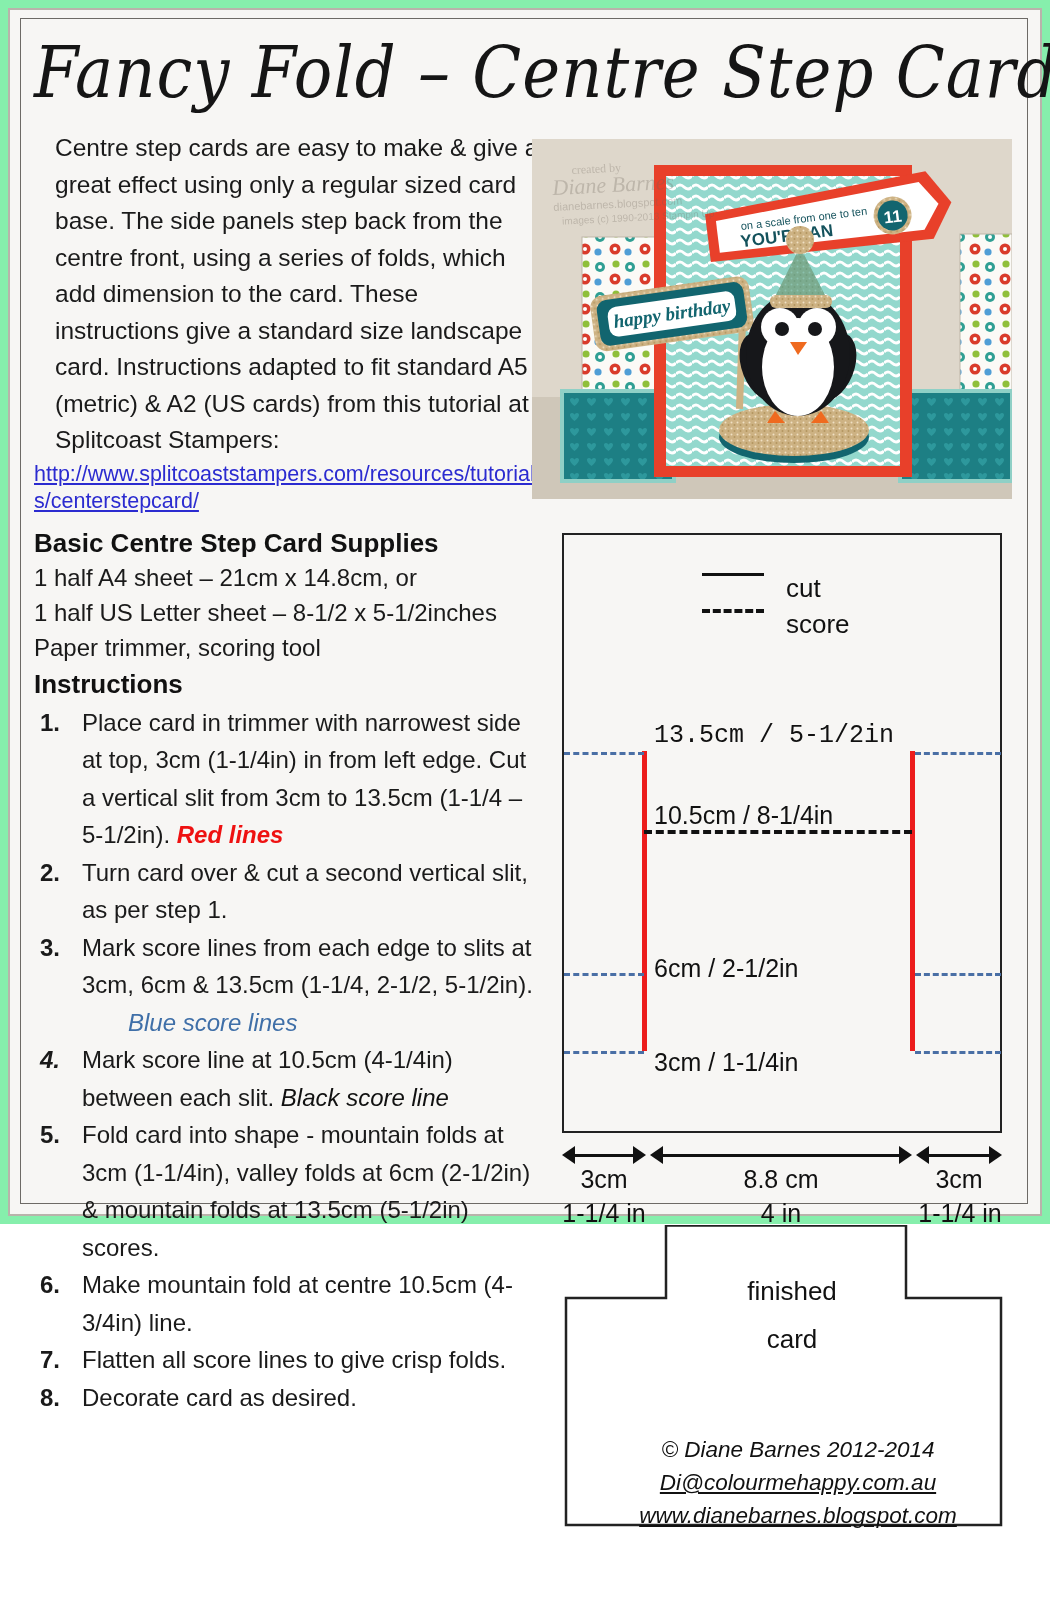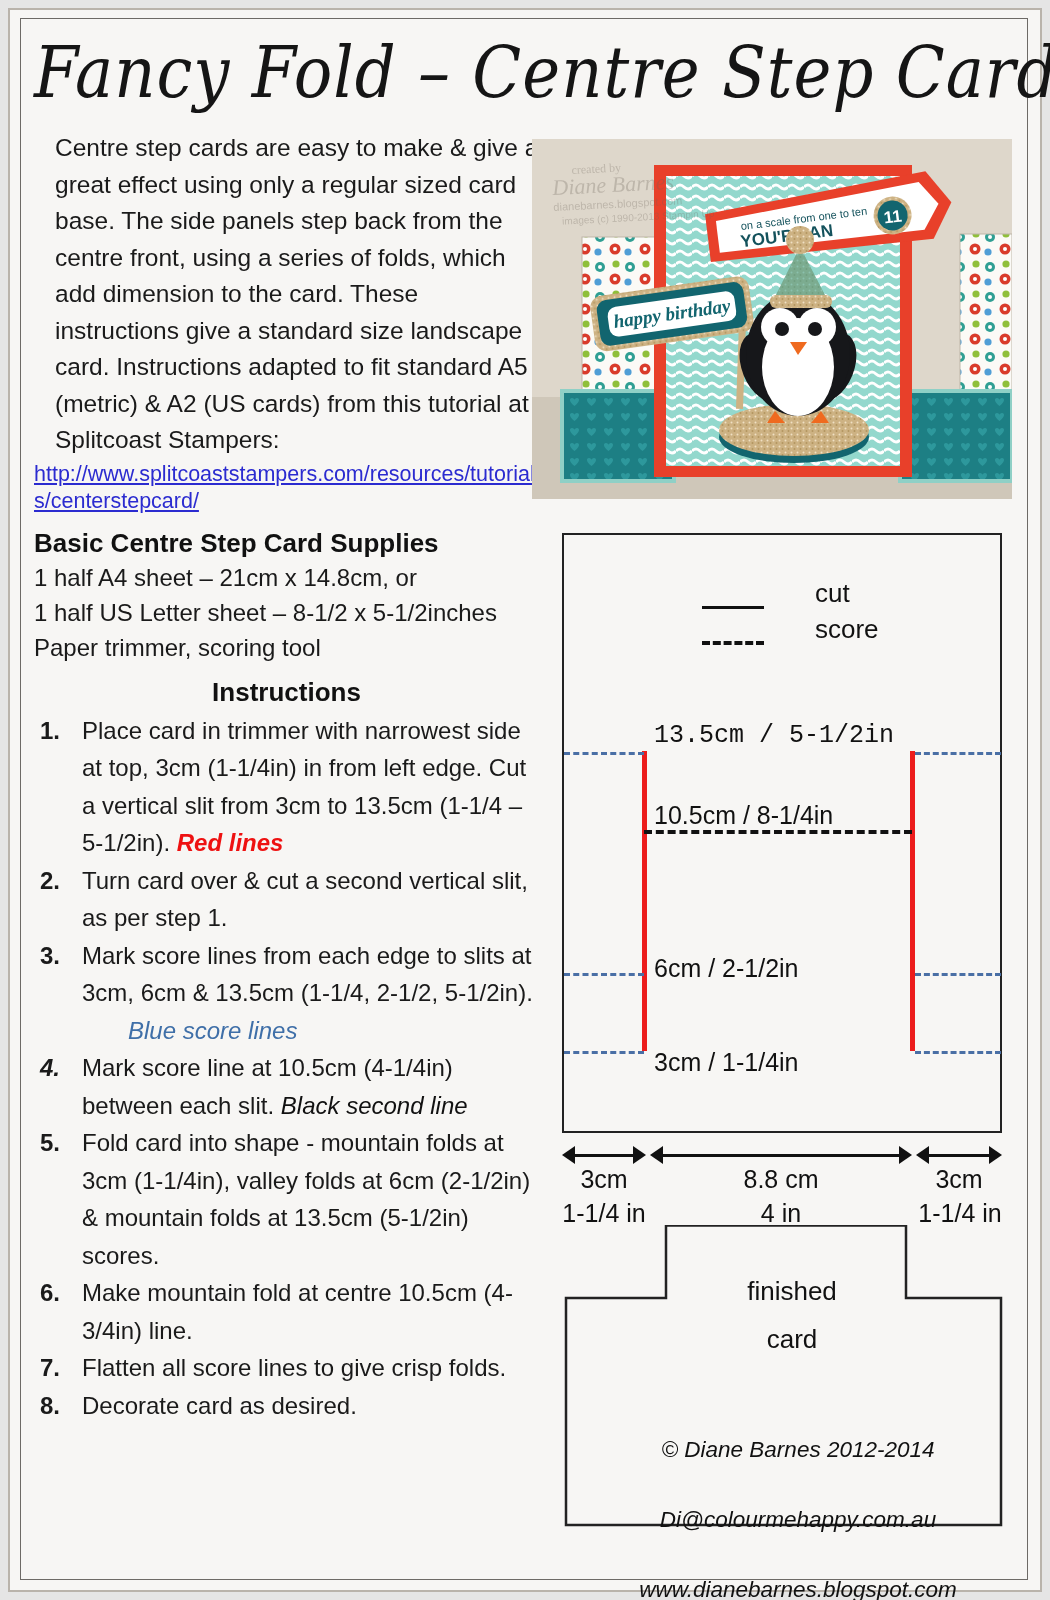--- a/index.html
+++ b/index.html
@@ -1,58 +1,58 @@
 <!DOCTYPE html>
 <html><head>
 <meta charset="utf-8">
 <style>
   html,body{margin:0;padding:0;background:#ffffff;}
   body{width:1050px;height:1600px;font-family:"Liberation Sans",sans-serif;}
 
-  .page{position:relative;width:1050px;height:1600px;background:#e5e5e5;box-sizing:border-box;}
+  .page{position:relative;width:1050px;height:1224px;background:#86efac;box-sizing:border-box;}
   .outer-frame{position:absolute;left:8px;top:8px;right:8px;bottom:8px;border:2px solid #b9b3ab;background:#f7f6f4;box-sizing:border-box;}
   .inner-frame{position:absolute;left:20px;top:18px;right:22px;bottom:20px;border:1px solid #6d6a66;background:#f7f6f4;box-sizing:border-box;}
 
   
   .title{
     position:absolute;left:34px;top:24px;width:860px;height:96px;
     font-family:"DejaVu Serif",serif;
     font-size:64px;font-style:italic;font-weight:400;
     color:#151515;white-space:nowrap;
     letter-spacing:1px;
     line-height:96px;
     transform:scaleY(1.12);transform-origin:left center;
   }
 
   
   .left-col{position:absolute;left:34px;top:130px;width:505px;}
   .intro{font-size:24.5px;line-height:36.5px;color:#1a1a1a;margin-left:21px;}
   .link{font-size:21.5px;line-height:27px;color:#2b2bd0;text-decoration:underline;word-break:break-all;display:block;margin-top:2px;}
   .h2{font-size:26px;font-weight:bold;color:#111;margin-top:13px;margin-bottom:1px;}
   .supply{font-size:24px;line-height:35px;color:#1a1a1a;white-space:nowrap;}
-  .h2b{font-size:26px;font-weight:bold;color:#111;margin-top:12px;margin-bottom:4px;text-align:center;}
+  .h2b{font-size:26px;font-weight:bold;color:#111;margin-top:4px;margin-bottom:4px;}
 
   ol.steps{list-style:none;margin:0;padding:0;}
   ol.steps li{position:relative;padding-left:48px;font-size:24px;line-height:37.5px;color:#1a1a1a;margin-bottom:0px;}
   ol.steps li .num{position:absolute;left:6px;top:0;font-weight:bold;font-size:24px;}
   ol.steps li .num.it{font-style:italic;}
   .red-em{color:#ee1111;font-style:italic;font-weight:bold;}
   .blue-em{color:#3f6fa8;font-style:italic;margin-left:46px;}
   .blk-em{color:#111;font-style:italic;}
 
   
   .photo{position:absolute;left:532px;top:139px;width:480px;height:360px;overflow:hidden;background:#cfc9bf;}
   .photo svg{display:block;}
 
   
   .diagram-wrap{position:absolute;left:562px;top:533px;width:450px;height:600px;}
   .dia-box{position:absolute;left:0;top:0;width:440px;height:600px;border:2px solid #222;box-sizing:border-box;background:#f7f6f4;}
 
   .legend{position:absolute;left:140px;top:40px;}
-  .legend-row{display:flex;align-items:flex-end;height:36px;gap:29px;}
+  .legend-row{display:flex;align-items:flex-start;height:36px;}
   .legend-line{width:62px;height:0;border-top:3px solid #111;margin-right:22px;}
   .legend-line.dash{border-top:4px dashed #111;}
   .legend-txt{font-size:26px;color:#111;}
 
   .red-cut{position:absolute;width:5px;background:#ec1c1c;}
   .blue-score{position:absolute;height:0;border-top:3px dashed #4a6fa5;}
   .black-score{position:absolute;height:0;border-top:4px dashed #111;}
   .dim-label{position:absolute;font-size:25px;color:#111;white-space:nowrap;}
 
   
@@ -62,21 +62,21 @@
   .arrow-seg .ah{position:absolute;top:1px;width:0;height:0;border-top:9px solid transparent;border-bottom:9px solid transparent;}
   .arrow-seg .ah.l{left:0;border-right:13px solid #111;}
   .arrow-seg .ah.r{right:0;border-left:13px solid #111;}
   .dim-cm{position:absolute;top:28px;font-size:25px;color:#111;text-align:center;}
   .dim-in{position:absolute;top:62px;font-size:25px;color:#111;text-align:center;}
 
   
   .finished{position:absolute;left:562px;top:1225px;width:450px;height:330px;}
   .fin-label{position:absolute;left:150px;top:42px;width:160px;text-align:center;font-size:26px;line-height:48px;color:#111;}
   .footer{position:absolute;left:36px;top:208px;width:400px;font-style:italic;font-size:22.5px;line-height:33px;color:#111;text-align:center;}
-  .footer .u{margin-top:37px;}
+  .footer .u{text-decoration:underline;}
 </style>
 </head>
 <body>
 
 <div class="page">
  <div class="outer-frame"></div>
  <div class="inner-frame"></div>
 
  <div class="title">Fancy Fold – Centre Step Card</div>
 
@@ -88,21 +88,21 @@
    <div class="supply">1 half A4 sheet – 21cm x 14.8cm, or</div>
    <div class="supply">1 half US Letter sheet – 8-1/2 x 5-1/2inches</div>
    <div class="supply">Paper trimmer, scoring tool</div>
 
    <div class="h2b">Instructions</div>
 
    <ol class="steps" id="steps-list">
         <li><span class="num">1.</span><span>Place card in trimmer with narrowest side at top, 3cm (1-1/4in) in from left edge. Cut a vertical slit from 3cm to 13.5cm (1-1/4 – 5-1/2in). </span><span class="red-em">Red lines</span></li>
         <li><span class="num">2.</span><span>Turn card over &amp; cut a second vertical slit, as per step 1.</span></li>
         <li><span class="num">3.</span><span>Mark score lines from each edge to slits at 3cm, 6cm &amp; 13.5cm (1-1/4, 2-1/2, 5-1/2in). </span><span class="blue-em">Blue score lines</span></li>
-        <li><span class="num it">4.</span><span>Mark score line at 10.5cm (4-1/4in) between each slit. </span><span class="blk-em">Black second line</span></li>
+        <li><span class="num it">4.</span><span>Mark score line at 10.5cm (4-1/4in) between each slit. </span><span class="blk-em">Black score line</span></li>
         <li><span class="num">5.</span><span>Fold card into shape - mountain folds at 3cm (1-1/4in), valley folds at 6cm (2-1/2in) &amp; mountain folds at 13.5cm (5-1/2in) scores.</span></li>
         <li><span class="num">6.</span><span>Make mountain fold at centre 10.5cm (4-3/4in) line.</span></li>
         <li><span class="num">7.</span><span>Flatten all score lines to give crisp folds.</span></li>
         <li><span class="num">8.</span><span>Decorate card as desired.</span></li>
       </ol>
  </div>
 
  <div class="photo">
   <svg width="480" height="360" viewBox="0 0 480 360">
     <defs>

